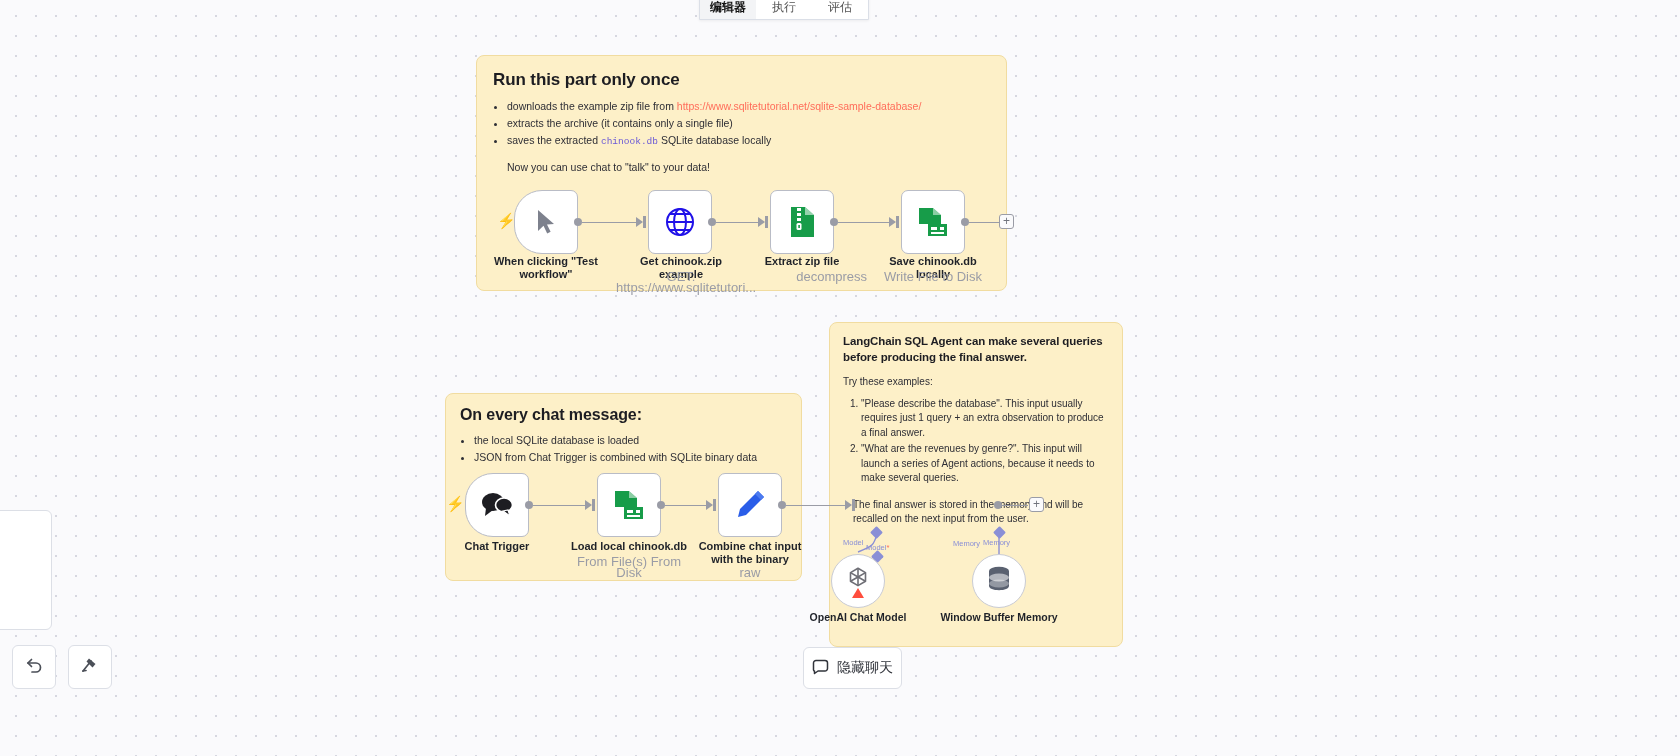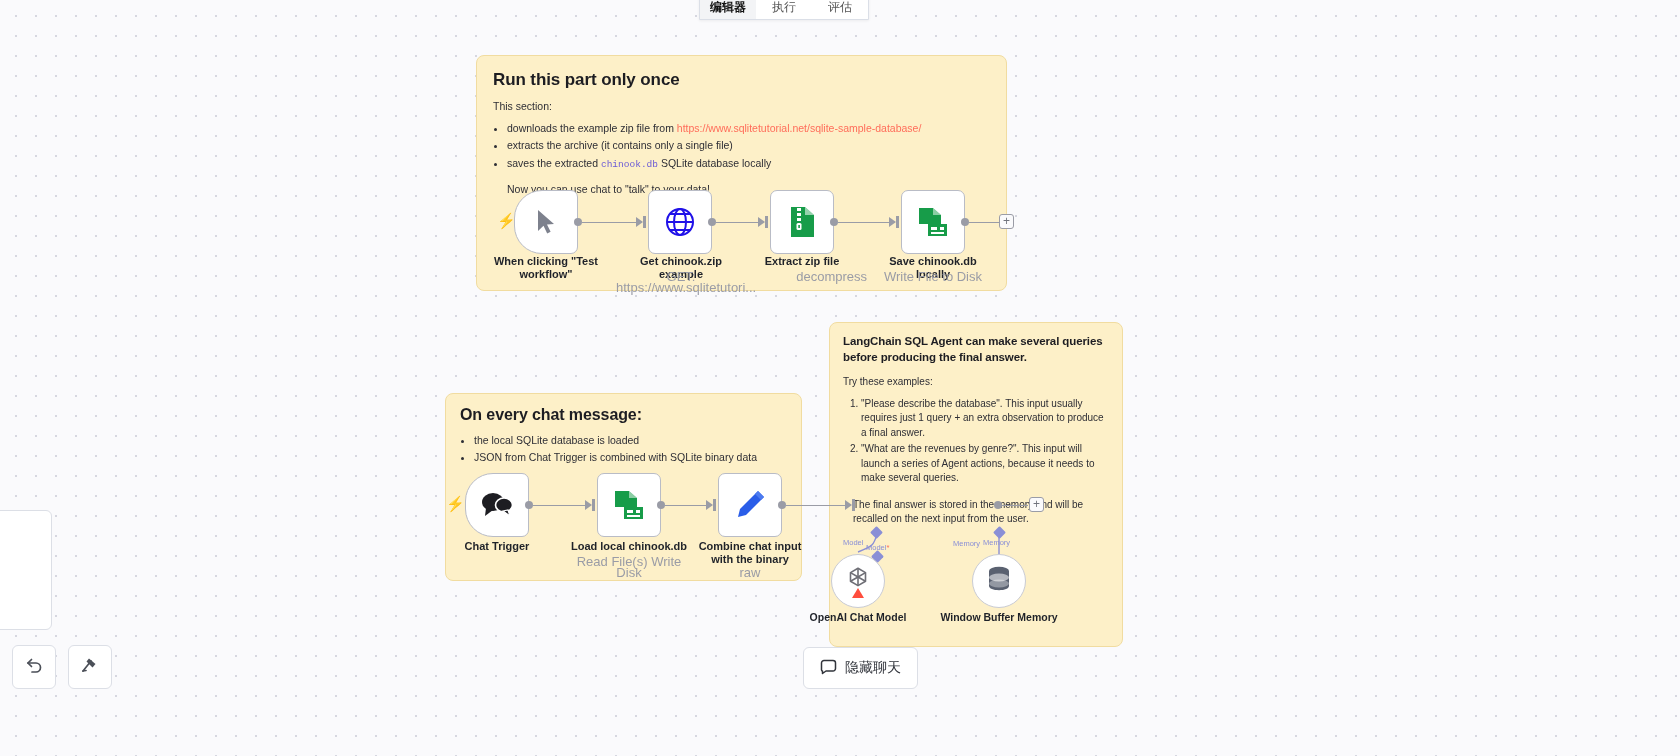--- a/index.html
+++ b/index.html
@@ -155,21 +155,21 @@
   .exec-btn {
     position: absolute; left: 641px; top: 647px;
     height: 42px; padding: 0 20px;
     background: #ff6d5a; border: none; border-radius: 6px;
     color: #fff; font-size: 14px; font-weight: 600;
     display: flex; align-items: center; gap: 8px;
     cursor: pointer; font-family: "Liberation Sans", sans-serif;
   }
   .chat-btn {
     position: absolute; left: 803px; top: 647px;
-    height: 42px; padding: 0 16px;
+    height: 42px; padding: 0 8px;
     background: #fff; border: 1px solid #dcdfe6; border-radius: 6px;
     color: #31343b; font-size: 14px;
     display: flex; align-items: center; gap: 8px;
     cursor: pointer; font-family: "Liberation Sans", sans-serif;
   }
 </style>
 </head>
 <body>
 
 <div id="canvas">
@@ -177,21 +177,20 @@
   <div class="top-tabs">
     <div class="tab active">编辑器</div>
     <div class="tab">执行</div>
     <div class="tab">评估</div>
   </div>
 
   <div class="sticky n1">
     <div class="inner">
       <h2>Run this part only once</h2>
       <div class="body" style="margin-top:9px;">
-        <p>This section:</p>
         <ul>
           <li><span>downloads the example zip file from </span><a href="#">https://www.sqlitetutorial.net/sqlite-sample-database/</a></li>
           <li>extracts the archive (it contains only a single file)</li>
           <li><span>saves the extracted </span><code>chinook.db</code><span> SQLite database locally</span></li>
         </ul>
         <p style="margin-top:11px;margin-left:14px;">Now you can use chat to "talk" to your data!</p>
       </div>
     </div>
   </div>
 
@@ -337,21 +336,21 @@
   <div class="arrow" style="left:706px; top:500px;"></div>
   <div class="arrow-bar" style="left:713px; top:499px;"></div>
 
   <div class="dot" style="left:778px; top:501px;"></div>
   <div class="conn-line" style="left:786px; top:504.5px; width:59px;"></div>
   <div class="arrow" style="left:845px; top:500px;"></div>
   <div class="arrow-bar" style="left:852px; top:499px;"></div>
 
   <div class="node-label" style="left:437px; top:540px;">Chat Trigger</div>
   <div class="node-label" style="left:569px; top:540px;">Load local chinook.db</div>
-  <div class="node-sub" style="left:564px; top:556px;">Read File(s) Write Disk</div>
+  <div class="node-sub" style="left:564px; top:556px;">From File(s) From Disk</div>
   <div class="node-label" style="left:690px; top:540px;">Combine chat input with the binary</div>
   <div class="node-sub" style="left:685px; top:567px;">raw</div>
 
 
   <div class="dot" style="left:994px; top:501px;"></div>
   <div class="conn-line" style="left:1000px; top:504.5px; width:28px;"></div>
   <div class="plus-btn" style="left:1029px; top:497px;">+</div>
 
   <div class="diamond" style="left:872px; top:528px;"></div>
   <div class="port-label" style="left:843px; top:538px;">Model</div>

